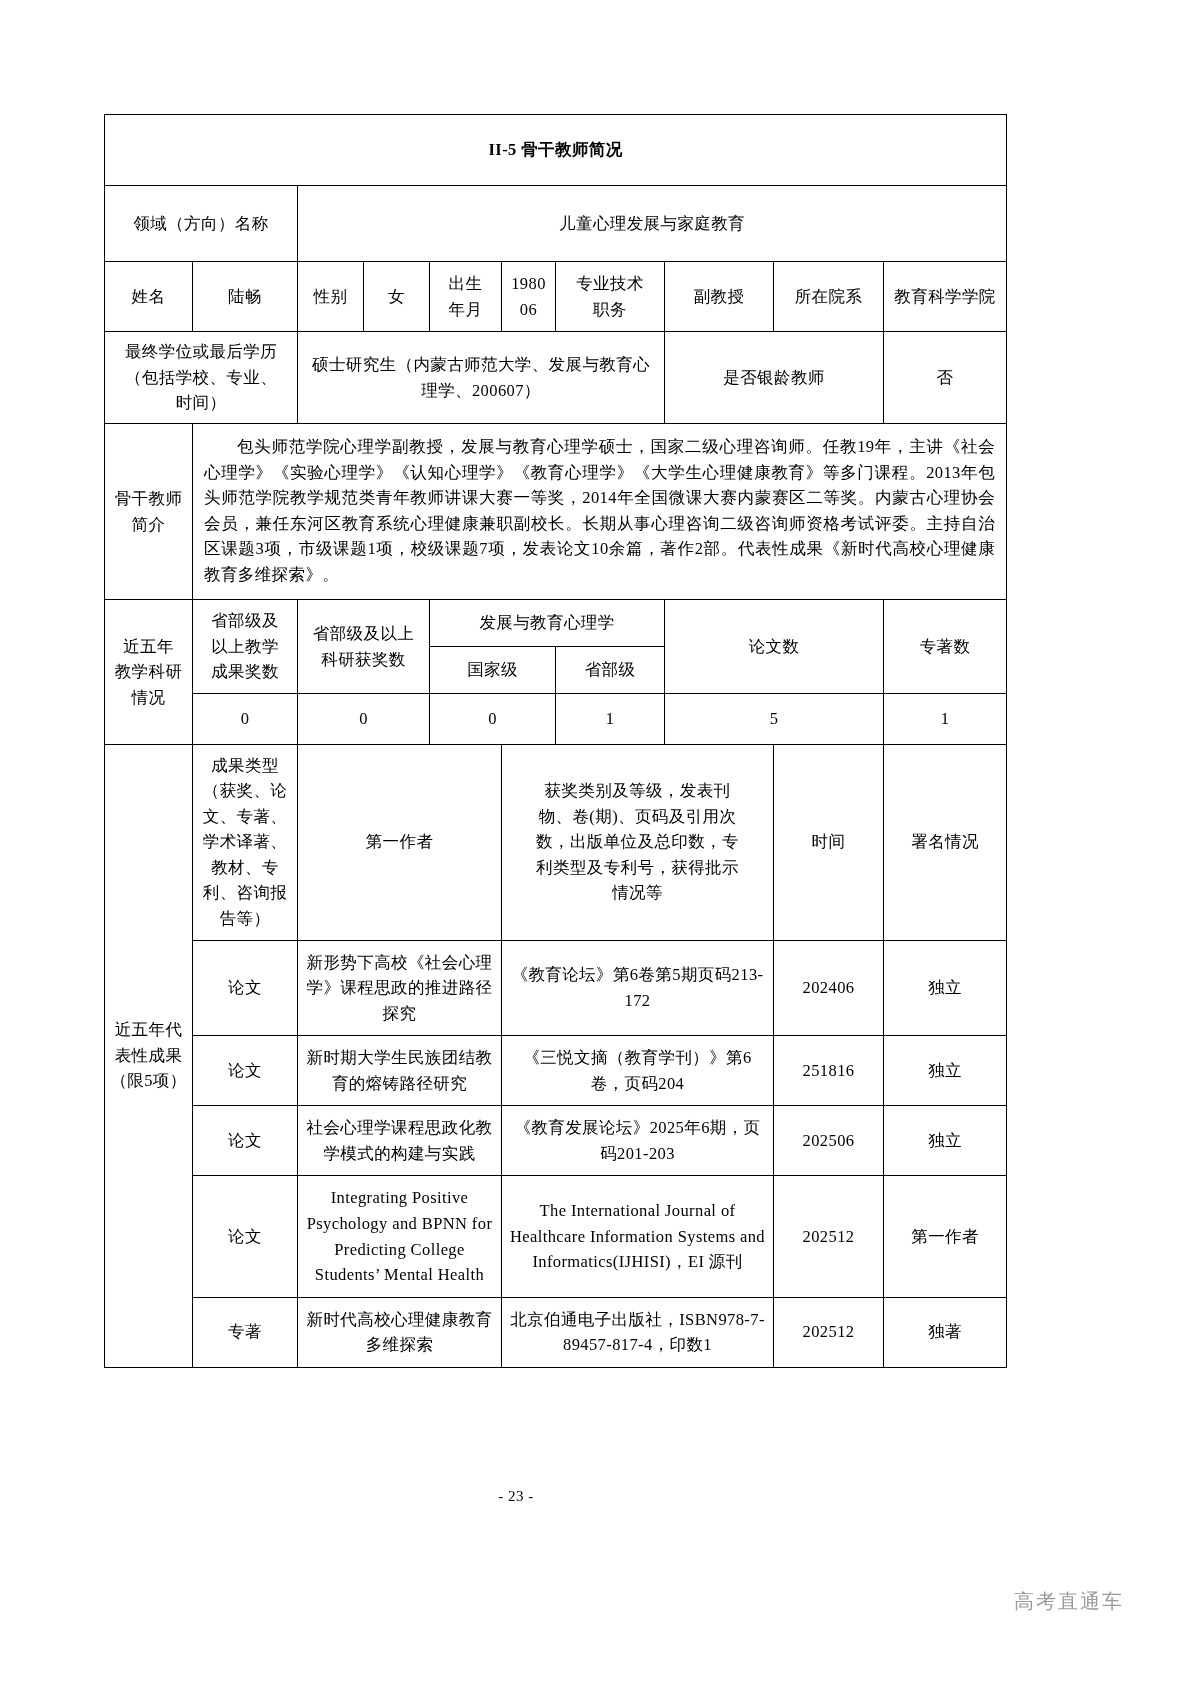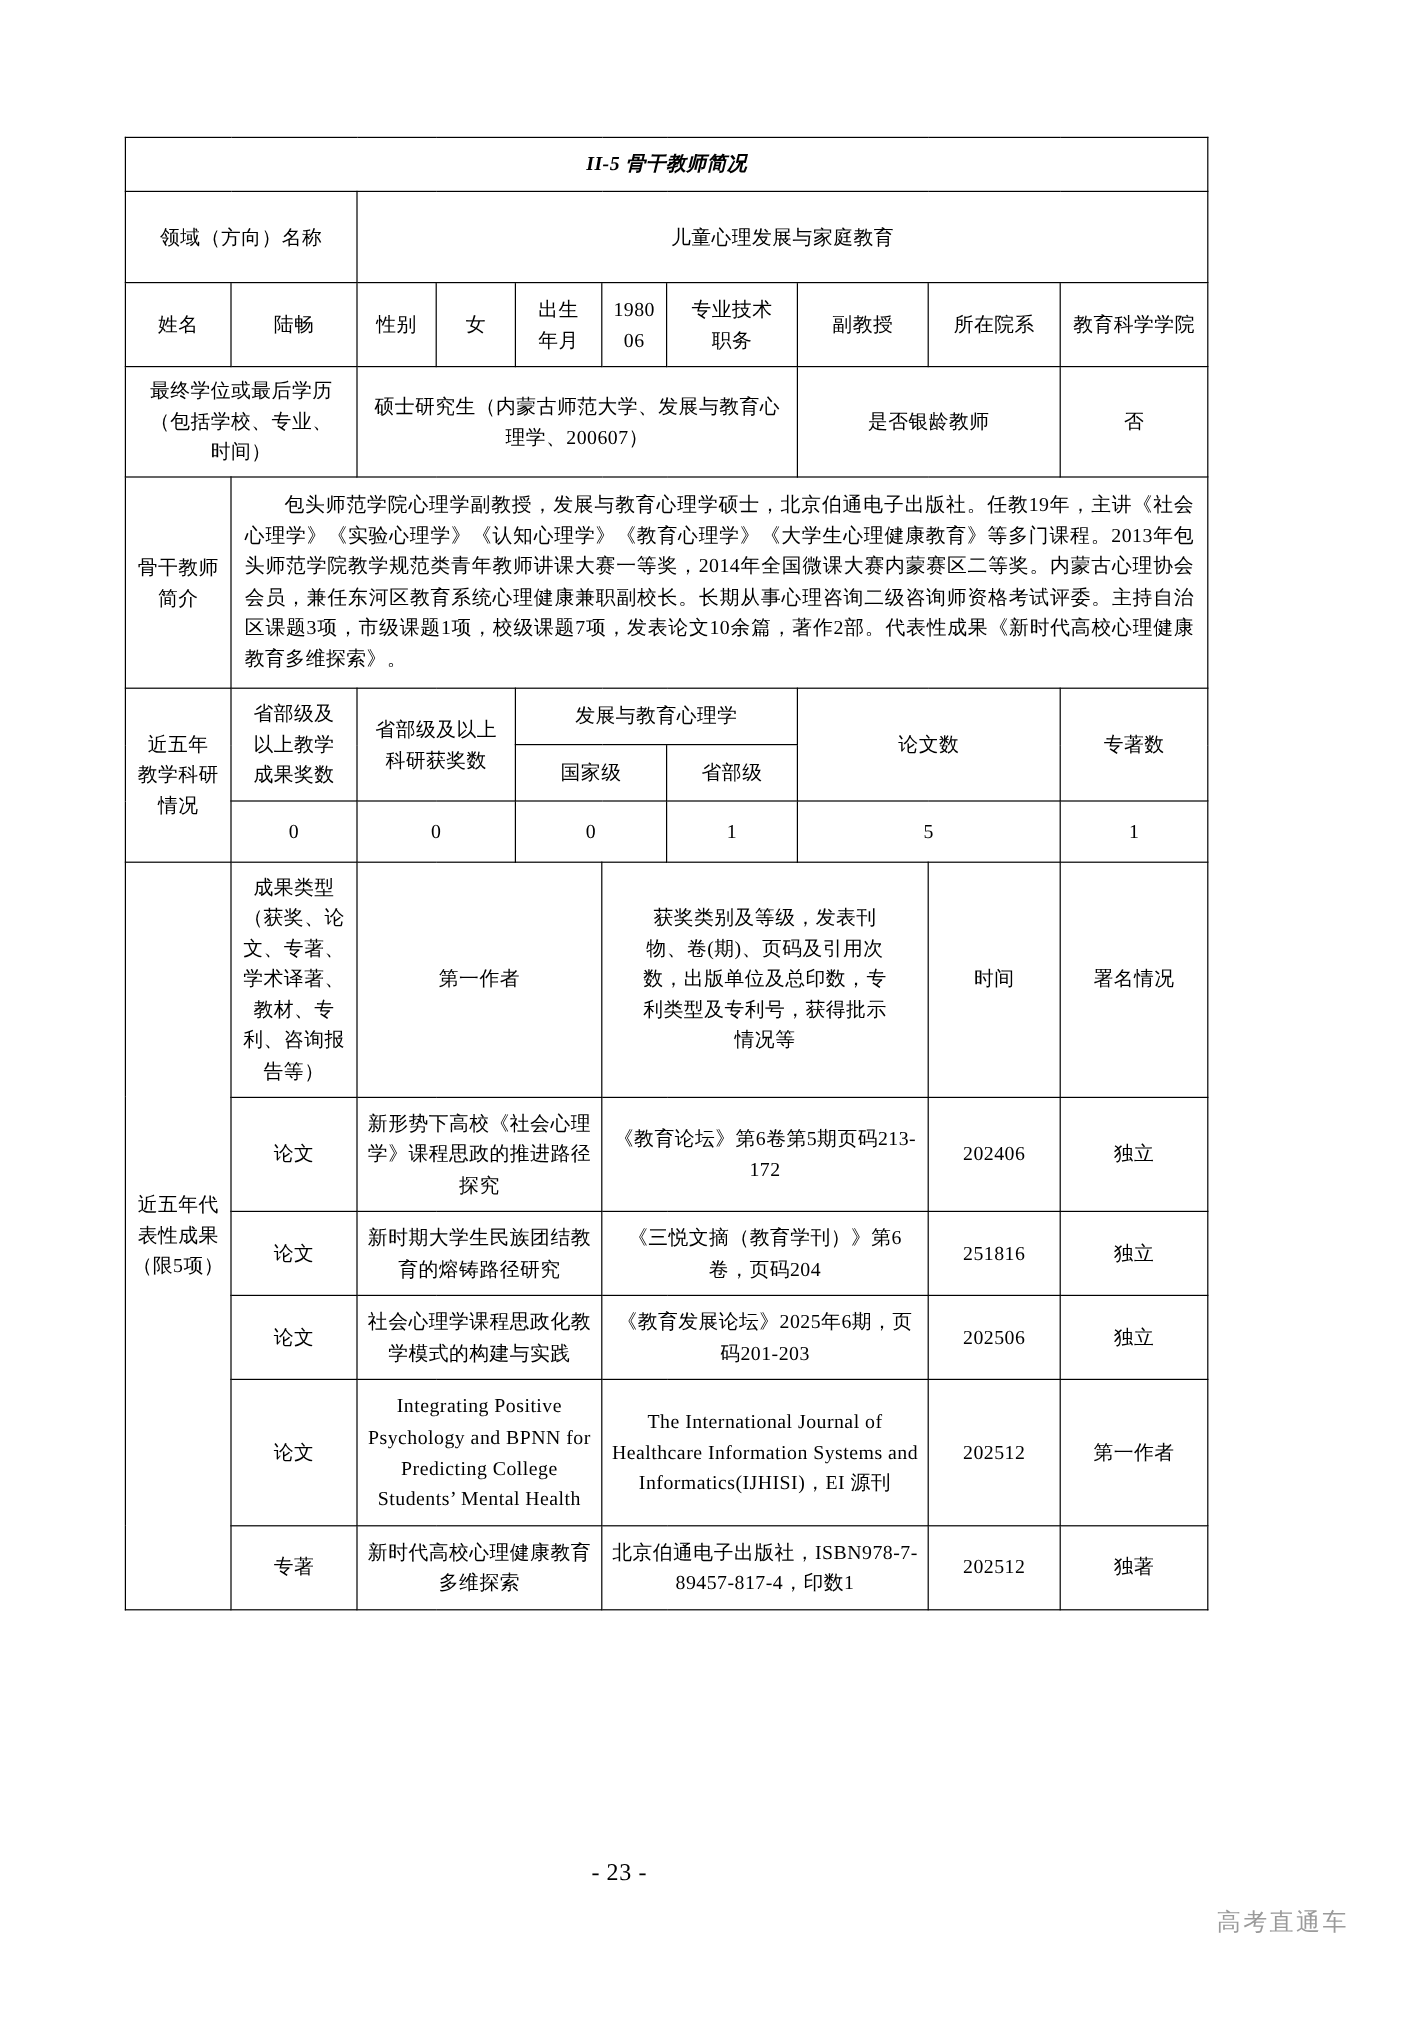--- a/index.html
+++ b/index.html
@@ -38,23 +38,22 @@
     text-align: center;
     vertical-align: middle;
     font-size: 16.5px;
     line-height: 1.55;
     letter-spacing: 0.4px;
   }
   .sec-title {
     text-align: right;
     font-weight: bold;
     font-size: 17px;
-    padding: 9px 10px !important;
+    padding: 22px 10px !important;
     letter-spacing: 0.6px;
-    font-style: italic;
   }
   .sec-title .romannum {
     font-weight: bold;
   }
   .field-title {
     font-size: 17px;
     letter-spacing: 1px;
     padding: 11px 6px !important;
   }
   .domain-value {
@@ -130,24 +129,24 @@
     padding: 9px 7px !important;
   }
   .side-label {
     font-size: 16.5px;
     line-height: 1.7;
     letter-spacing: 0.4px;
   }
   .page-number {
     position: absolute;
     left: 0;
-    top: 1550px;
+    top: 1488px;
     width: 1032px;
     text-align: center;
-    font-size: 20px;
+    font-size: 15px;
     letter-spacing: 0.5px;
   }
   .watermark {
     position: absolute;
     right: 66px;
     top: 1588px;
     font-size: 20px;
     color: #9a9a9a;
     letter-spacing: 2px;
     font-family: "DejaVu Sans", "Liberation Sans", sans-serif;
@@ -198,21 +197,21 @@
 
       <tr>
         <td class="deg-label" colspan="2">最终学位或最后学历<br>（包括学校、专业、<br>时间）</td>
         <td class="deg-value" colspan="5">硕士研究生（内蒙古师范大学、发展与教育心理学、200607）</td>
         <td class="deg-label" colspan="2">是否银龄教师</td>
         <td>否</td>
       </tr>
 
       <tr>
         <td class="bio-label">骨干教师<br>简介</td>
-        <td class="bio-body" colspan="9">包头师范学院心理学副教授，发展与教育心理学硕士，北京伯通电子出版社。任教19年，主讲《社会心理学》《实验心理学》《认知心理学》《教育心理学》《大学生心理健康教育》等多门课程。2013年包头师范学院教学规范类青年教师讲课大赛一等奖，2014年全国微课大赛内蒙赛区二等奖。内蒙古心理协会会员，兼任东河区教育系统心理健康兼职副校长。长期从事心理咨询二级咨询师资格考试评委。主持自治区课题3项，市级课题1项，校级课题7项，发表论文10余篇，著作2部。代表性成果《新时代高校心理健康教育多维探索》。</td>
+        <td class="bio-body" colspan="9">包头师范学院心理学副教授，发展与教育心理学硕士，国家二级心理咨询师。任教19年，主讲《社会心理学》《实验心理学》《认知心理学》《教育心理学》《大学生心理健康教育》等多门课程。2013年包头师范学院教学规范类青年教师讲课大赛一等奖，2014年全国微课大赛内蒙赛区二等奖。内蒙古心理协会会员，兼任东河区教育系统心理健康兼职副校长。长期从事心理咨询二级咨询师资格考试评委。主持自治区课题3项，市级课题1项，校级课题7项，发表论文10余篇，著作2部。代表性成果《新时代高校心理健康教育多维探索》。</td>
       </tr>
 
       <tr>
         <td class="stat-label" rowspan="3">近五年<br>教学科研<br>情况</td>
         <td class="stat-head" rowspan="2">省部级及<br>以上教学<br>成果奖数</td>
         <td class="stat-head" colspan="2" rowspan="2">省部级及以上<br>科研获奖数</td>
         <td class="stat-head" colspan="3">发展与教育心理学</td>
         <td class="stat-head" colspan="2" rowspan="2">论文数</td>
         <td class="stat-head" rowspan="2">专著数</td>
       </tr>

